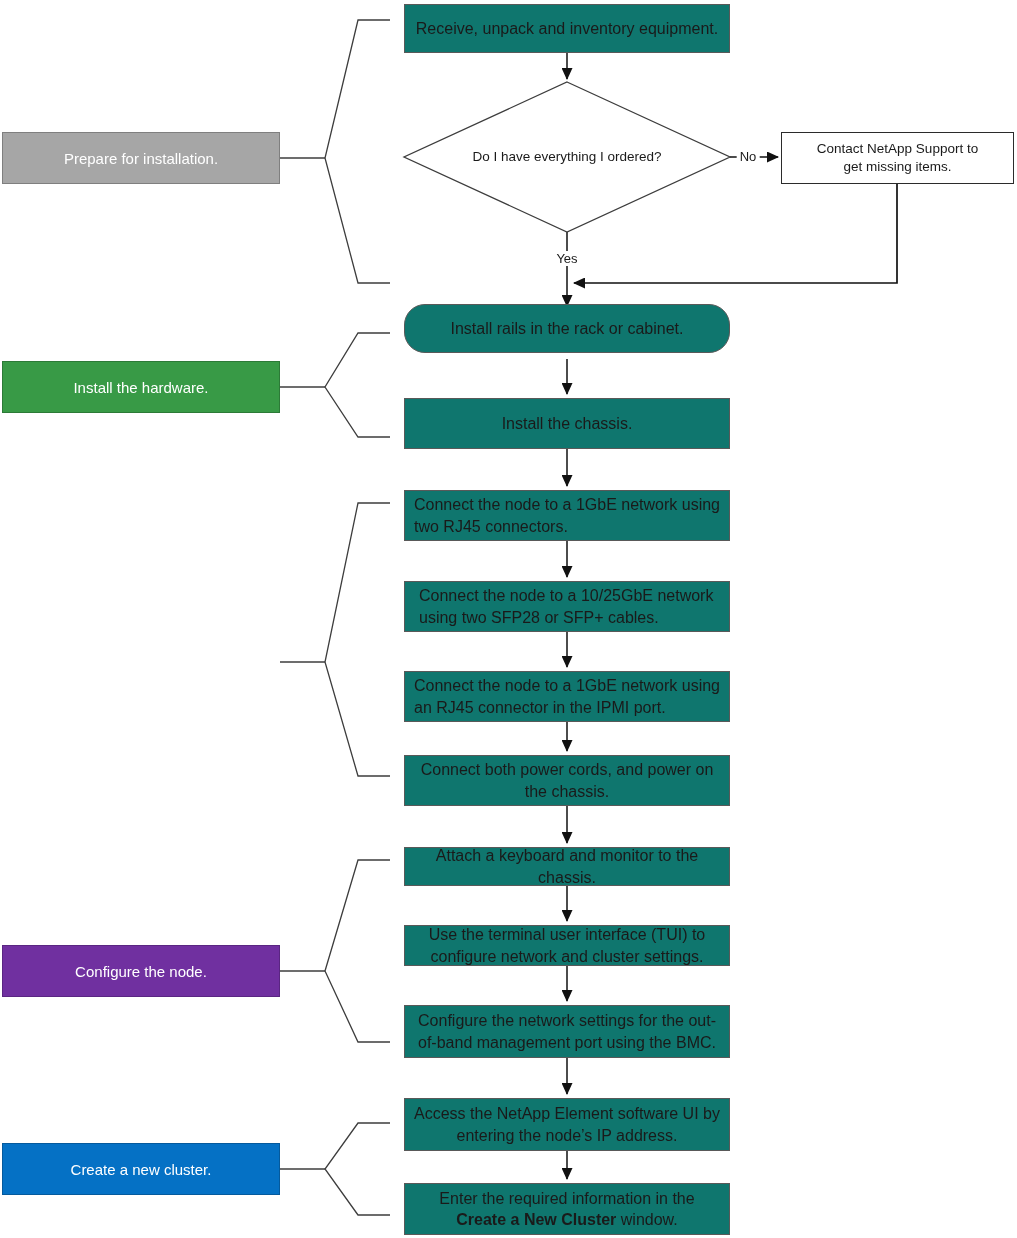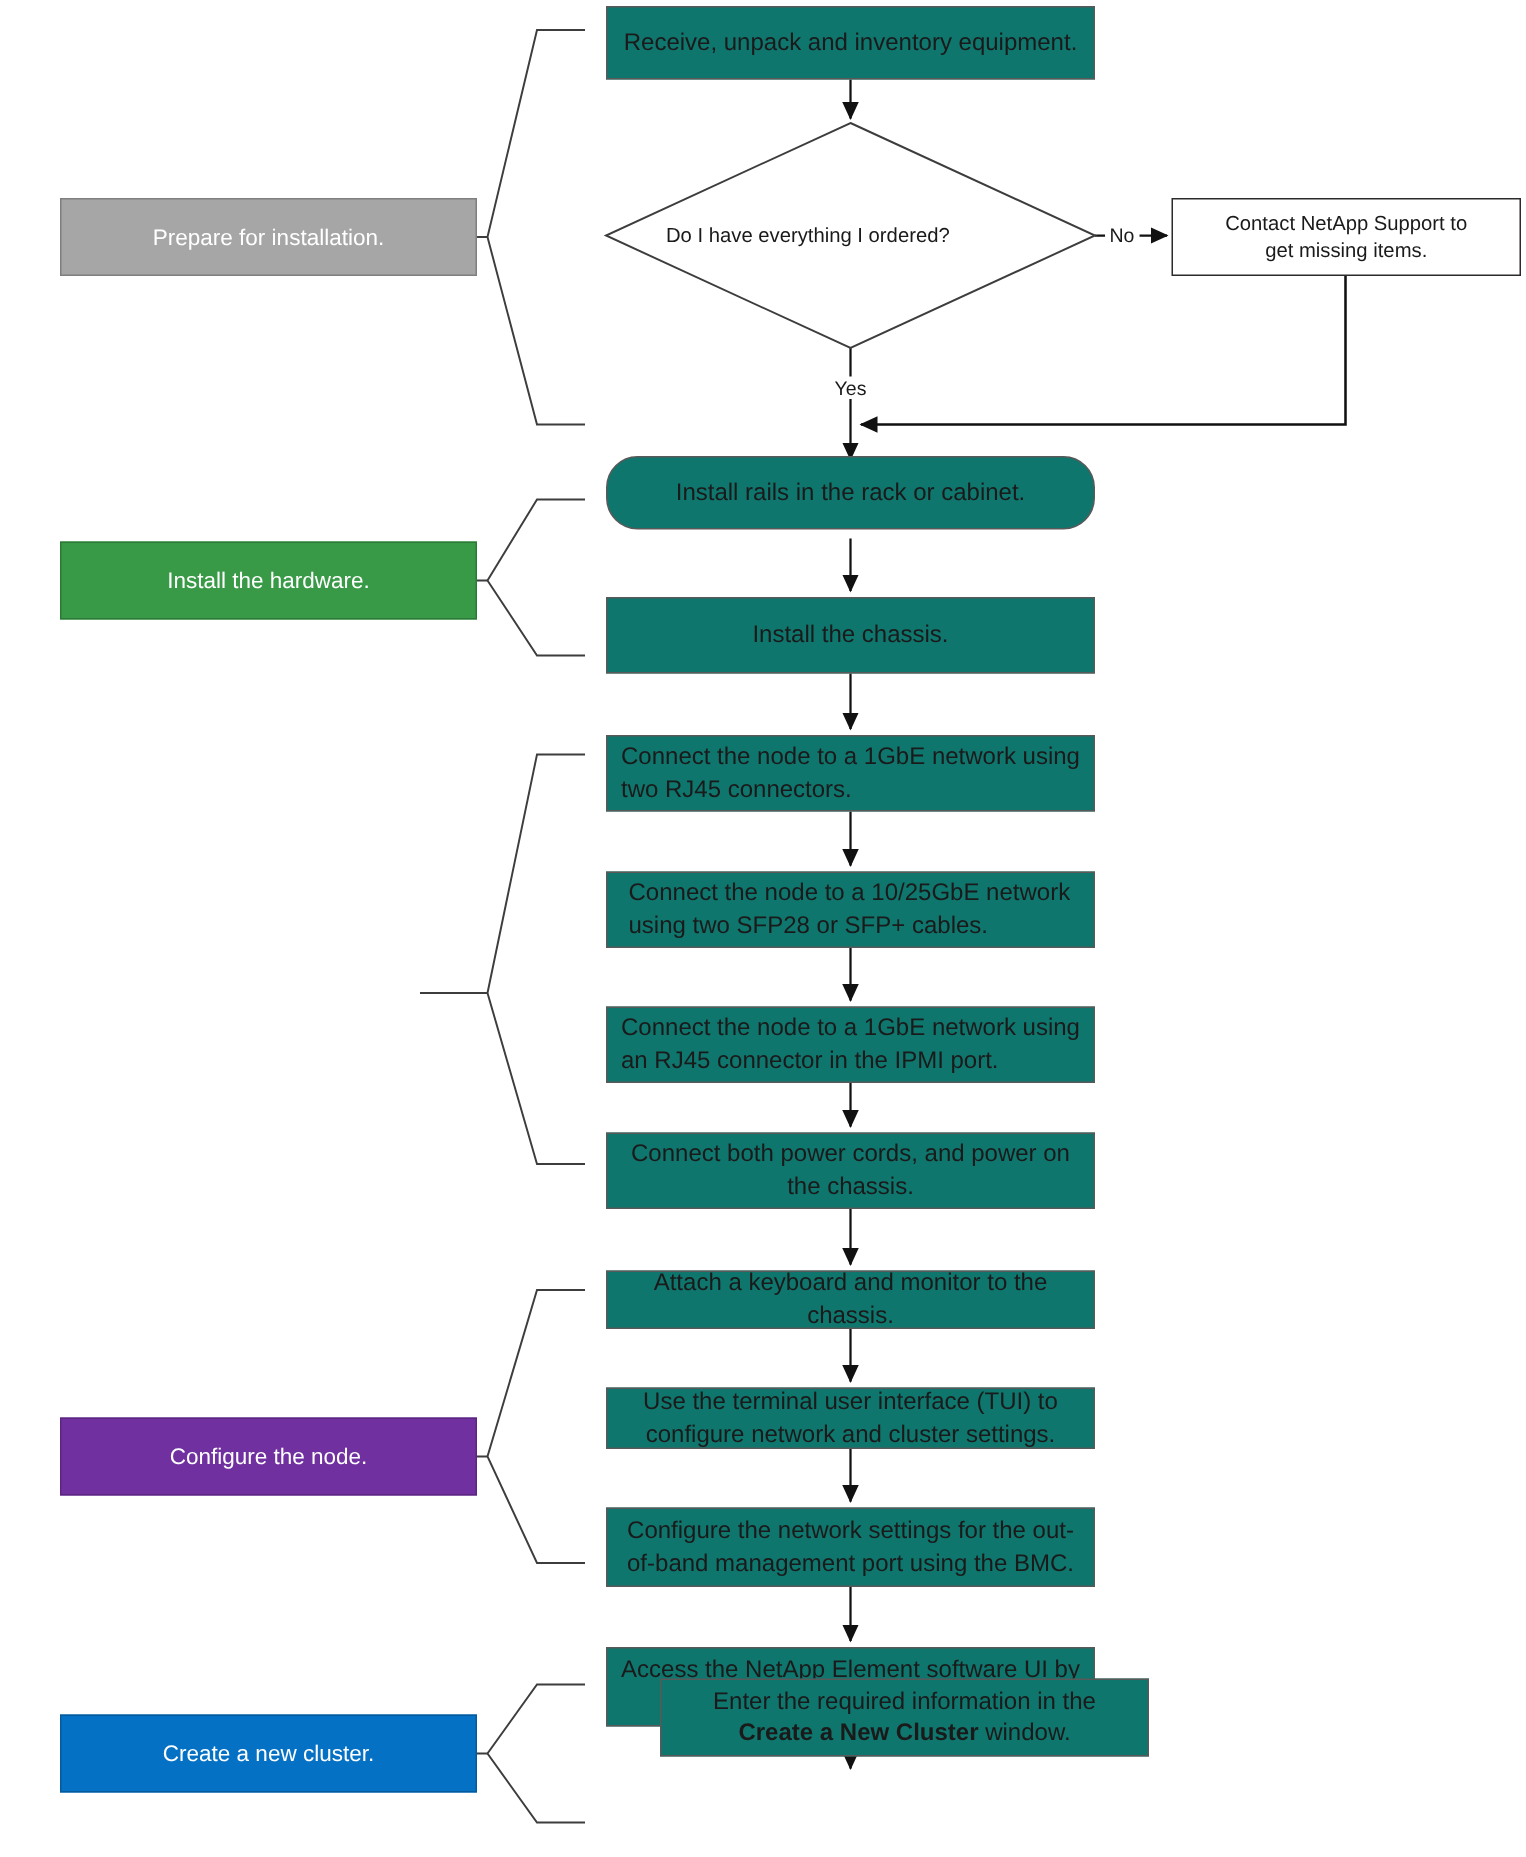--- a/index.html
+++ b/index.html
@@ -12,22 +12,22 @@
             display:flex;align-items:center;justify-content:center;
             font-size:16px;line-height:1.32;text-align:center;padding:3px 9px;}
   .flow-box.left-align{justify-content:flex-start;text-align:left;}
   .support-box{position:absolute;left:781px;width:233px;background:#ffffff;
             border:1.8px solid #2b2b2b;box-sizing:border-box;z-index:1;
             display:flex;align-items:center;justify-content:center;
             font-size:13.5px;line-height:1.35;text-align:center;padding:3px 28px;}
   .phase-box{position:absolute;left:2px;width:278px;height:52px;z-index:1;
             display:flex;align-items:center;justify-content:center;
             color:#ffffff;font-size:15px;box-sizing:border-box;
-            border:1.5px solid rgba(0,0,0,0.45);margin-left:38px;}
-  .diamond-label{position:absolute;z-index:1;font-size:13.5px;}
+            border:1.5px solid rgba(0,0,0,0.45);}
+  .diamond-label{position:absolute;z-index:1;font-size:13.5px;text-align:center;}
   .edge-label{position:absolute;z-index:2;background:#ffffff;font-size:13px;
             padding:0 3px;transform:translateX(-50%);}
   b{font-weight:bold;}
 </style>
 </head>
 <body>
 
 <div id="stage">
 
   <svg class="connectors" width="1017" height="1238" viewBox="0 0 1017 1238">
@@ -119,17 +119,17 @@
   </div>
   <div class="flow-box" style="top:925px;height:41px;">
     <span>Use the terminal user interface (TUI) to configure network and cluster settings.</span>
   </div>
   <div class="flow-box" style="top:1005px;height:53px;">
     <span>Configure the network settings for the out-of-band management port using the BMC.</span>
   </div>
   <div class="flow-box" style="top:1098px;height:53px;">
     <span>Access the NetApp Element software UI by entering the node’s IP address.</span>
   </div>
-  <div class="flow-box" style="top:1119px;height:52px;margin-left:36px;">
+  <div class="flow-box" style="top:1183px;height:52px;">
     <span><span>Enter the required information in the </span><b>Create a New Cluster</b><span> window.</span></span>
   </div>
 
 </div>
 
 </body></html>

